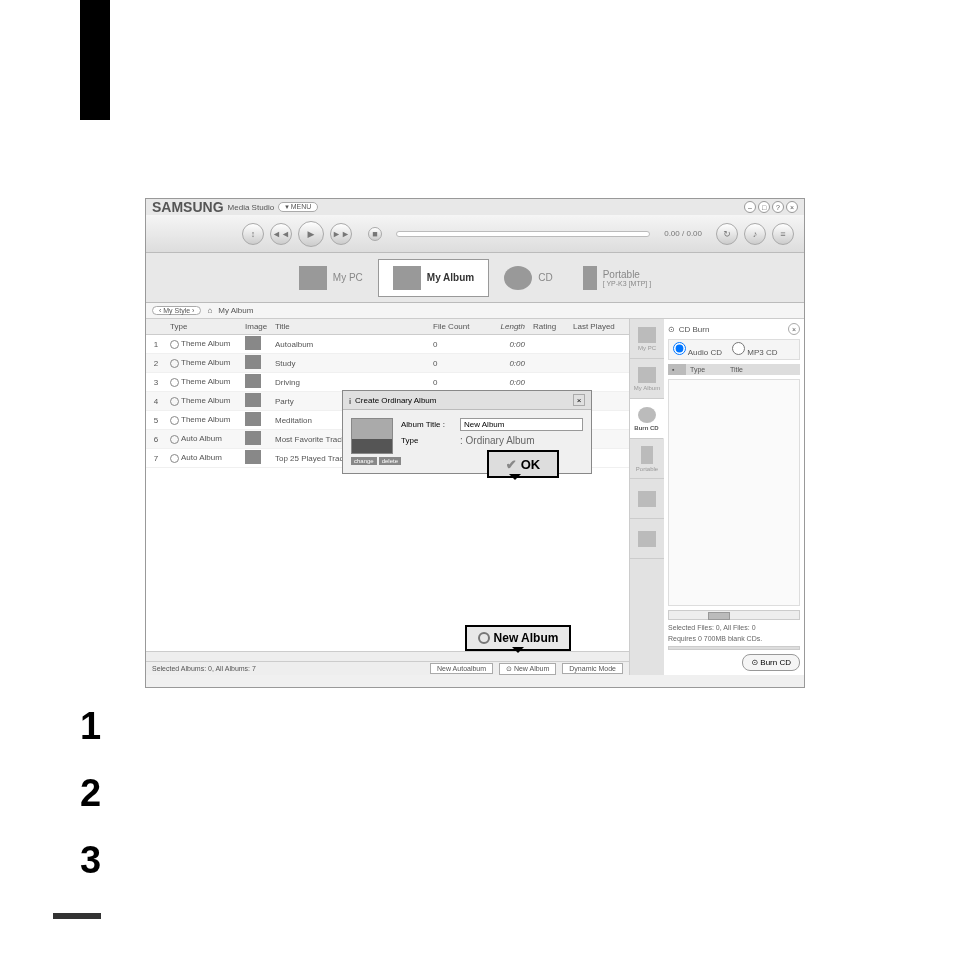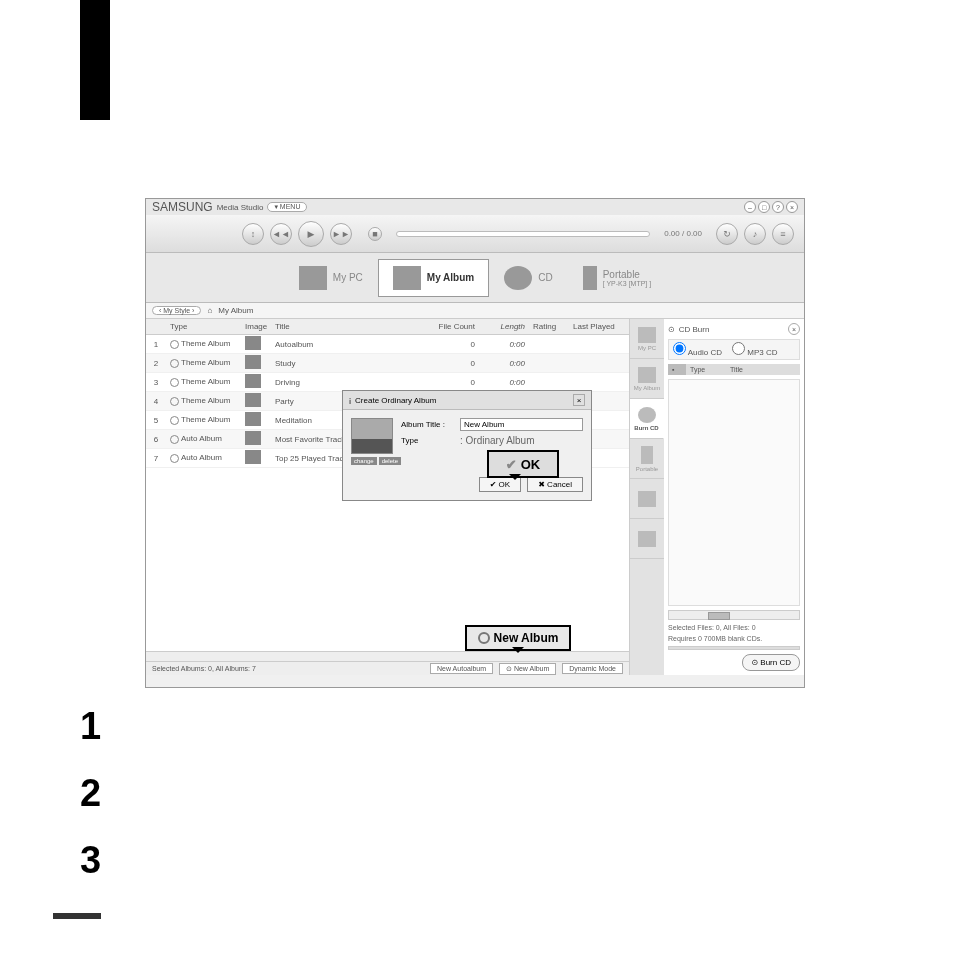--- a/index.html
+++ b/index.html
@@ -6,21 +6,21 @@
   body { background: #fff; width: 954px; height: 954px; position: relative; }
   
   .page-top-bar { position: absolute; top: 0; left: 80px; width: 30px; height: 120px; background: #000; }
   
   .app-window {
     position: absolute; left: 145px; top: 198px; width: 660px; height: 490px;
     background: #f0f0f0; border: 1px solid #999; font-size: 9px; color: #555;
   }
   
   .titlebar { display: flex; align-items: center; height: 16px; background: #e8e8e8; padding: 0 6px; gap: 4px; }
-  .titlebar .brand { font-weight: normal; font-size: 12px; }
+  .titlebar .brand { font-weight: bold; font-size: 14px; }
   .titlebar .title { font-size: 8px; }
   .titlebar .menu-btn { font-size: 7px; border: 1px solid #aaa; border-radius: 6px; padding: 0 6px; background: #fff; }
   .titlebar .spacer { flex: 1; }
   .win-controls { display: flex; gap: 2px; }
   .win-btn { width: 12px; height: 12px; border: 1px solid #999; border-radius: 50%; background: #fff; font-size: 7px; display: flex; align-items: center; justify-content: center; }
   
   .player-bar { height: 38px; background: linear-gradient(#f5f5f5,#ddd); border-bottom: 1px solid #bbb; display: flex; align-items: center; padding: 0 10px; gap: 6px; }
   .player-bar .round { width: 22px; height: 22px; border-radius: 50%; background: linear-gradient(#fff,#ccc); border: 1px solid #aaa; display:flex;align-items:center;justify-content:center;font-size:9px;color:#777; }
   .player-bar .play { width: 26px; height: 26px; }
   .player-bar .progress { flex: 1; height: 6px; background: #fff; border: 1px solid #bbb; border-radius: 3px; margin: 0 8px; }
@@ -36,21 +36,21 @@
   .pill { border: 1px solid #aaa; border-radius: 6px; padding: 0 6px; background: #fff; font-size: 7px; }
   
   .main { display: flex; height: 356px; }
   .table-area { flex: 1; display: flex; flex-direction: column; background: #fff; }
   .thead { display: flex; background: #eee; border-bottom: 1px solid #ccc; font-size: 8px; color: #555; }
   .thead > div, .trow > div { padding: 3px 4px; }
   .c-num { width: 20px; text-align: center; }
   .c-type { width: 75px; }
   .c-img { width: 30px; }
   .c-title { flex: 1; }
-  .c-fc { width: 50px; text-align: right; }
+  .c-fc { width: 50px; text-align: left; }
   .c-len { width: 50px; text-align: right; font-style: italic; }
   .c-rate { width: 40px; }
   .c-lp { width: 60px; }
   .tbody { flex: 1; overflow: hidden; }
   .trow { display: flex; align-items: center; font-size: 8px; border-bottom: 1px solid #f0f0f0; height: 19px; }
   .trow:nth-child(even) { background: #f7f7f7; }
   .thumb { width: 16px; height: 14px; background: #888; display: inline-block; }
   .type-icon { width: 9px; height: 9px; border-radius: 50%; border: 1px solid #888; display: inline-block; margin-right: 2px; vertical-align: middle; }
   
   .sidebar { width: 175px; background: #eee; border-left: 1px solid #ccc; display: flex; }
@@ -325,24 +325,20 @@
       <div class="dlg-row">
         <span class="dlg-label">Album Title :</span>
         <input class="dlg-input" value="New Album" style="">
       </div>
       <div class="dlg-row">
         <span class="dlg-label">Type</span>
         <span class="dlg-value">: Ordinary Album</span>
       </div>
     </div>
   </div>
-  <div class="dlg-buttons">
-    <button class="dlg-btn">✔ OK</button>
-    <button class="dlg-btn">✖ Cancel</button>
-  </div>
 </div>
 
 <div class="callout-ok">
   <span class="check-icon"></span>
   <span>OK</span>
 </div>
 
 <div class="callout-new">
   <span class="disc-icon"></span>
   <span>New Album</span>

